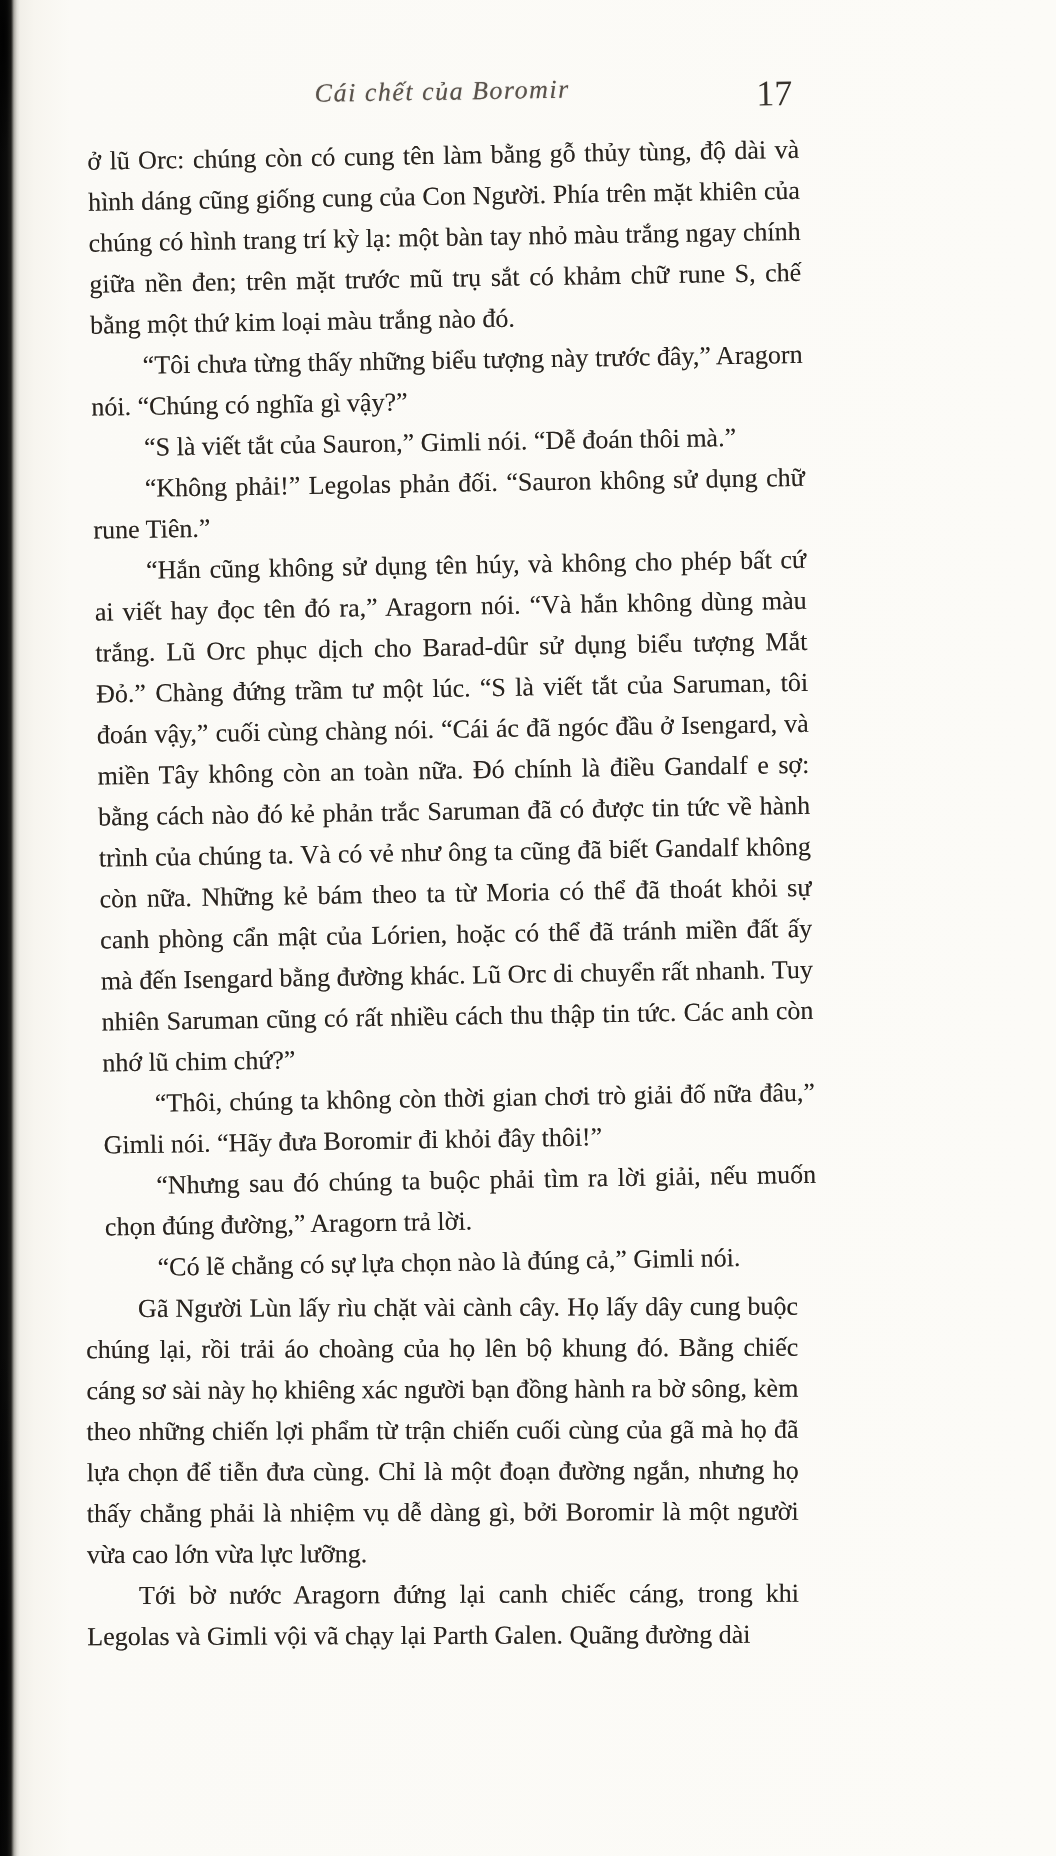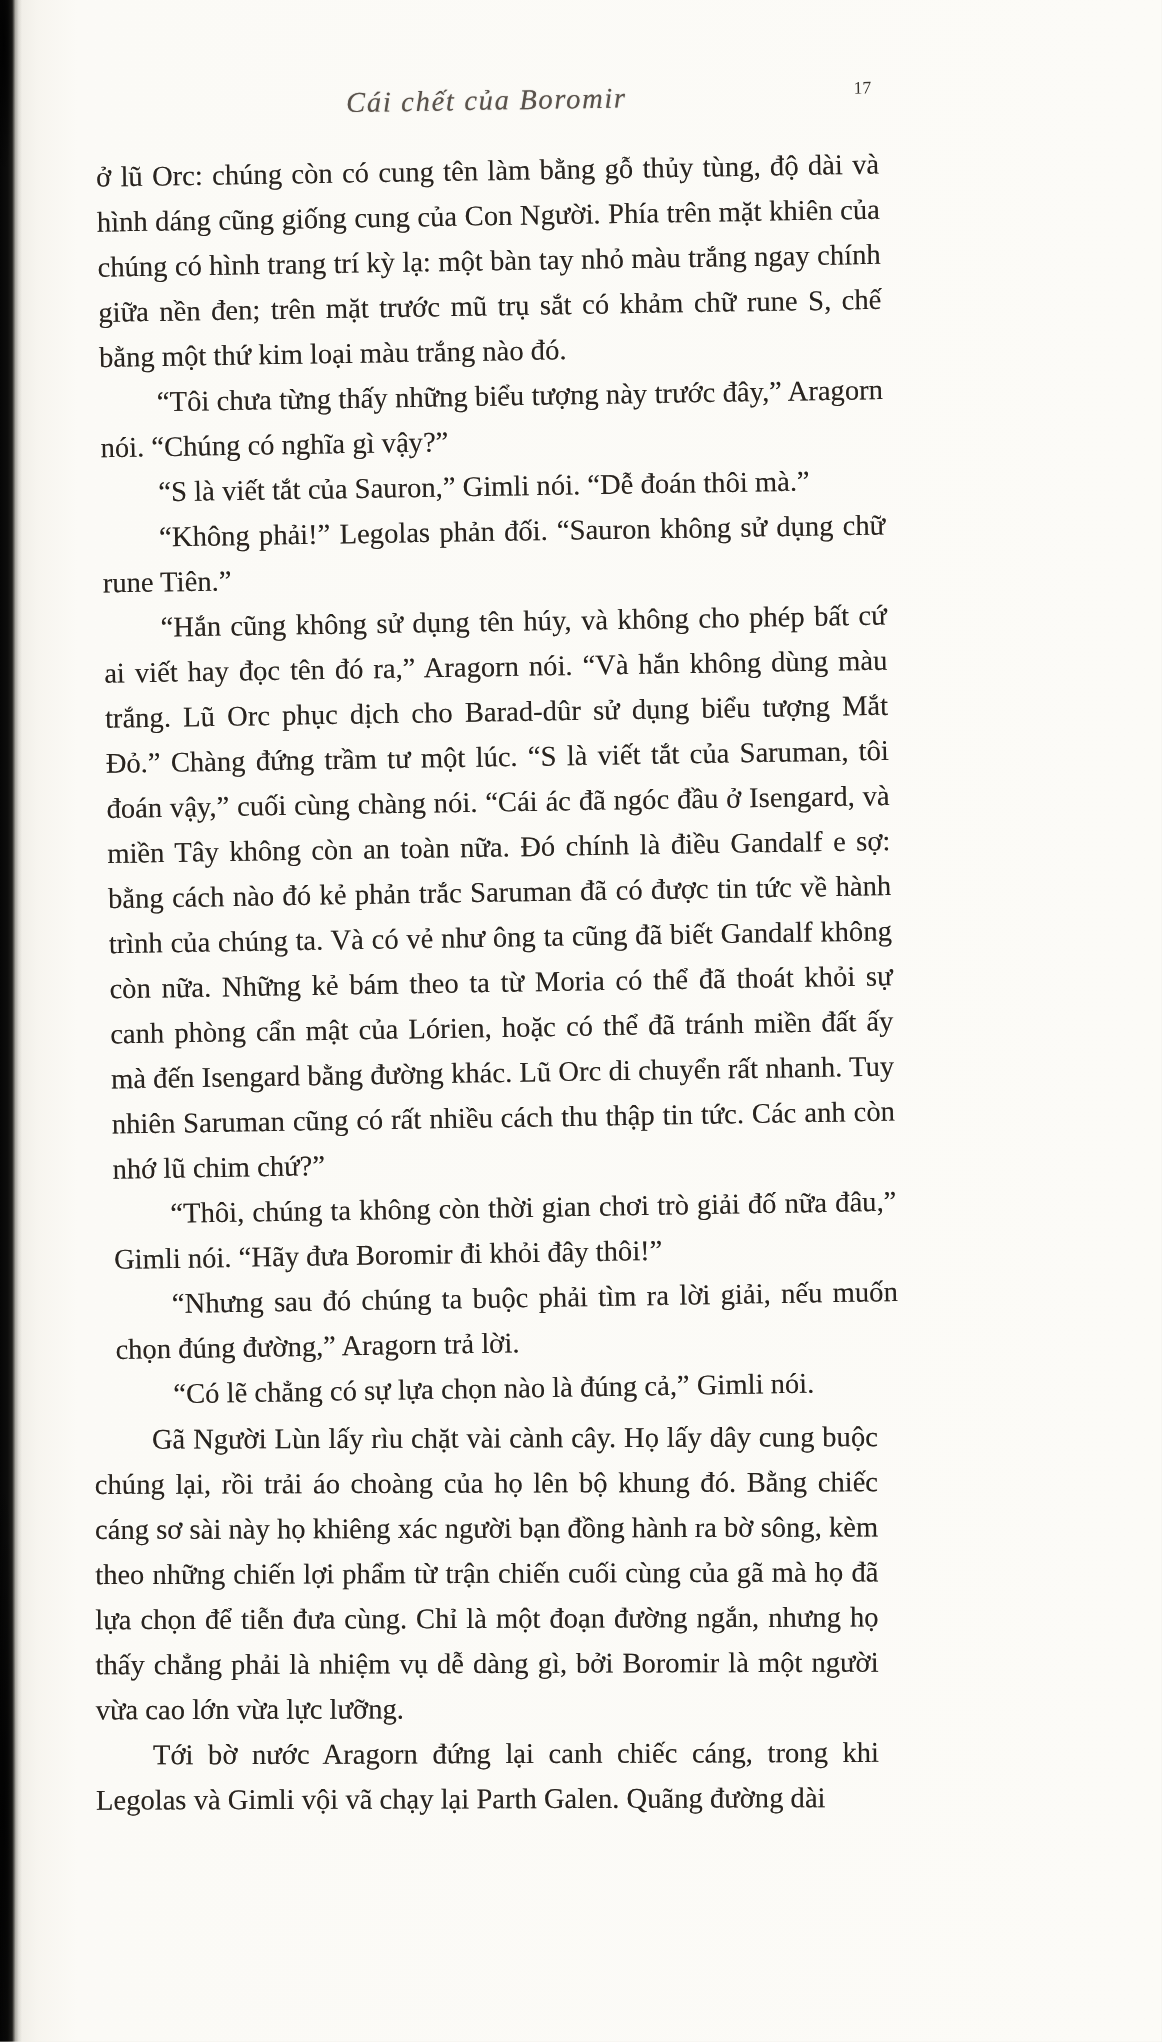--- a/index.html
+++ b/index.html
@@ -49,21 +49,21 @@
     display:block; width:100%;
     text-align:center;
     font-style:italic;
     font-size:26px;
     letter-spacing:1.5px;
     color:#59524b;
     text-shadow:0 0 1px rgba(89,82,75,0.55);
   }
   .rh-page {
     position:absolute; right:6px; top:1px;
-    font-size:16px; color:#38332d;
+    font-size:36px; color:#38332d;
   }
 
   p.para {
     font-size:26px;
     line-height:41px;
     color:#29241f;
     text-align:justify;
     text-shadow:0 0 0.5px rgba(41,36,31,0.45);
   }
   p.para.indent { text-indent:52px; }

